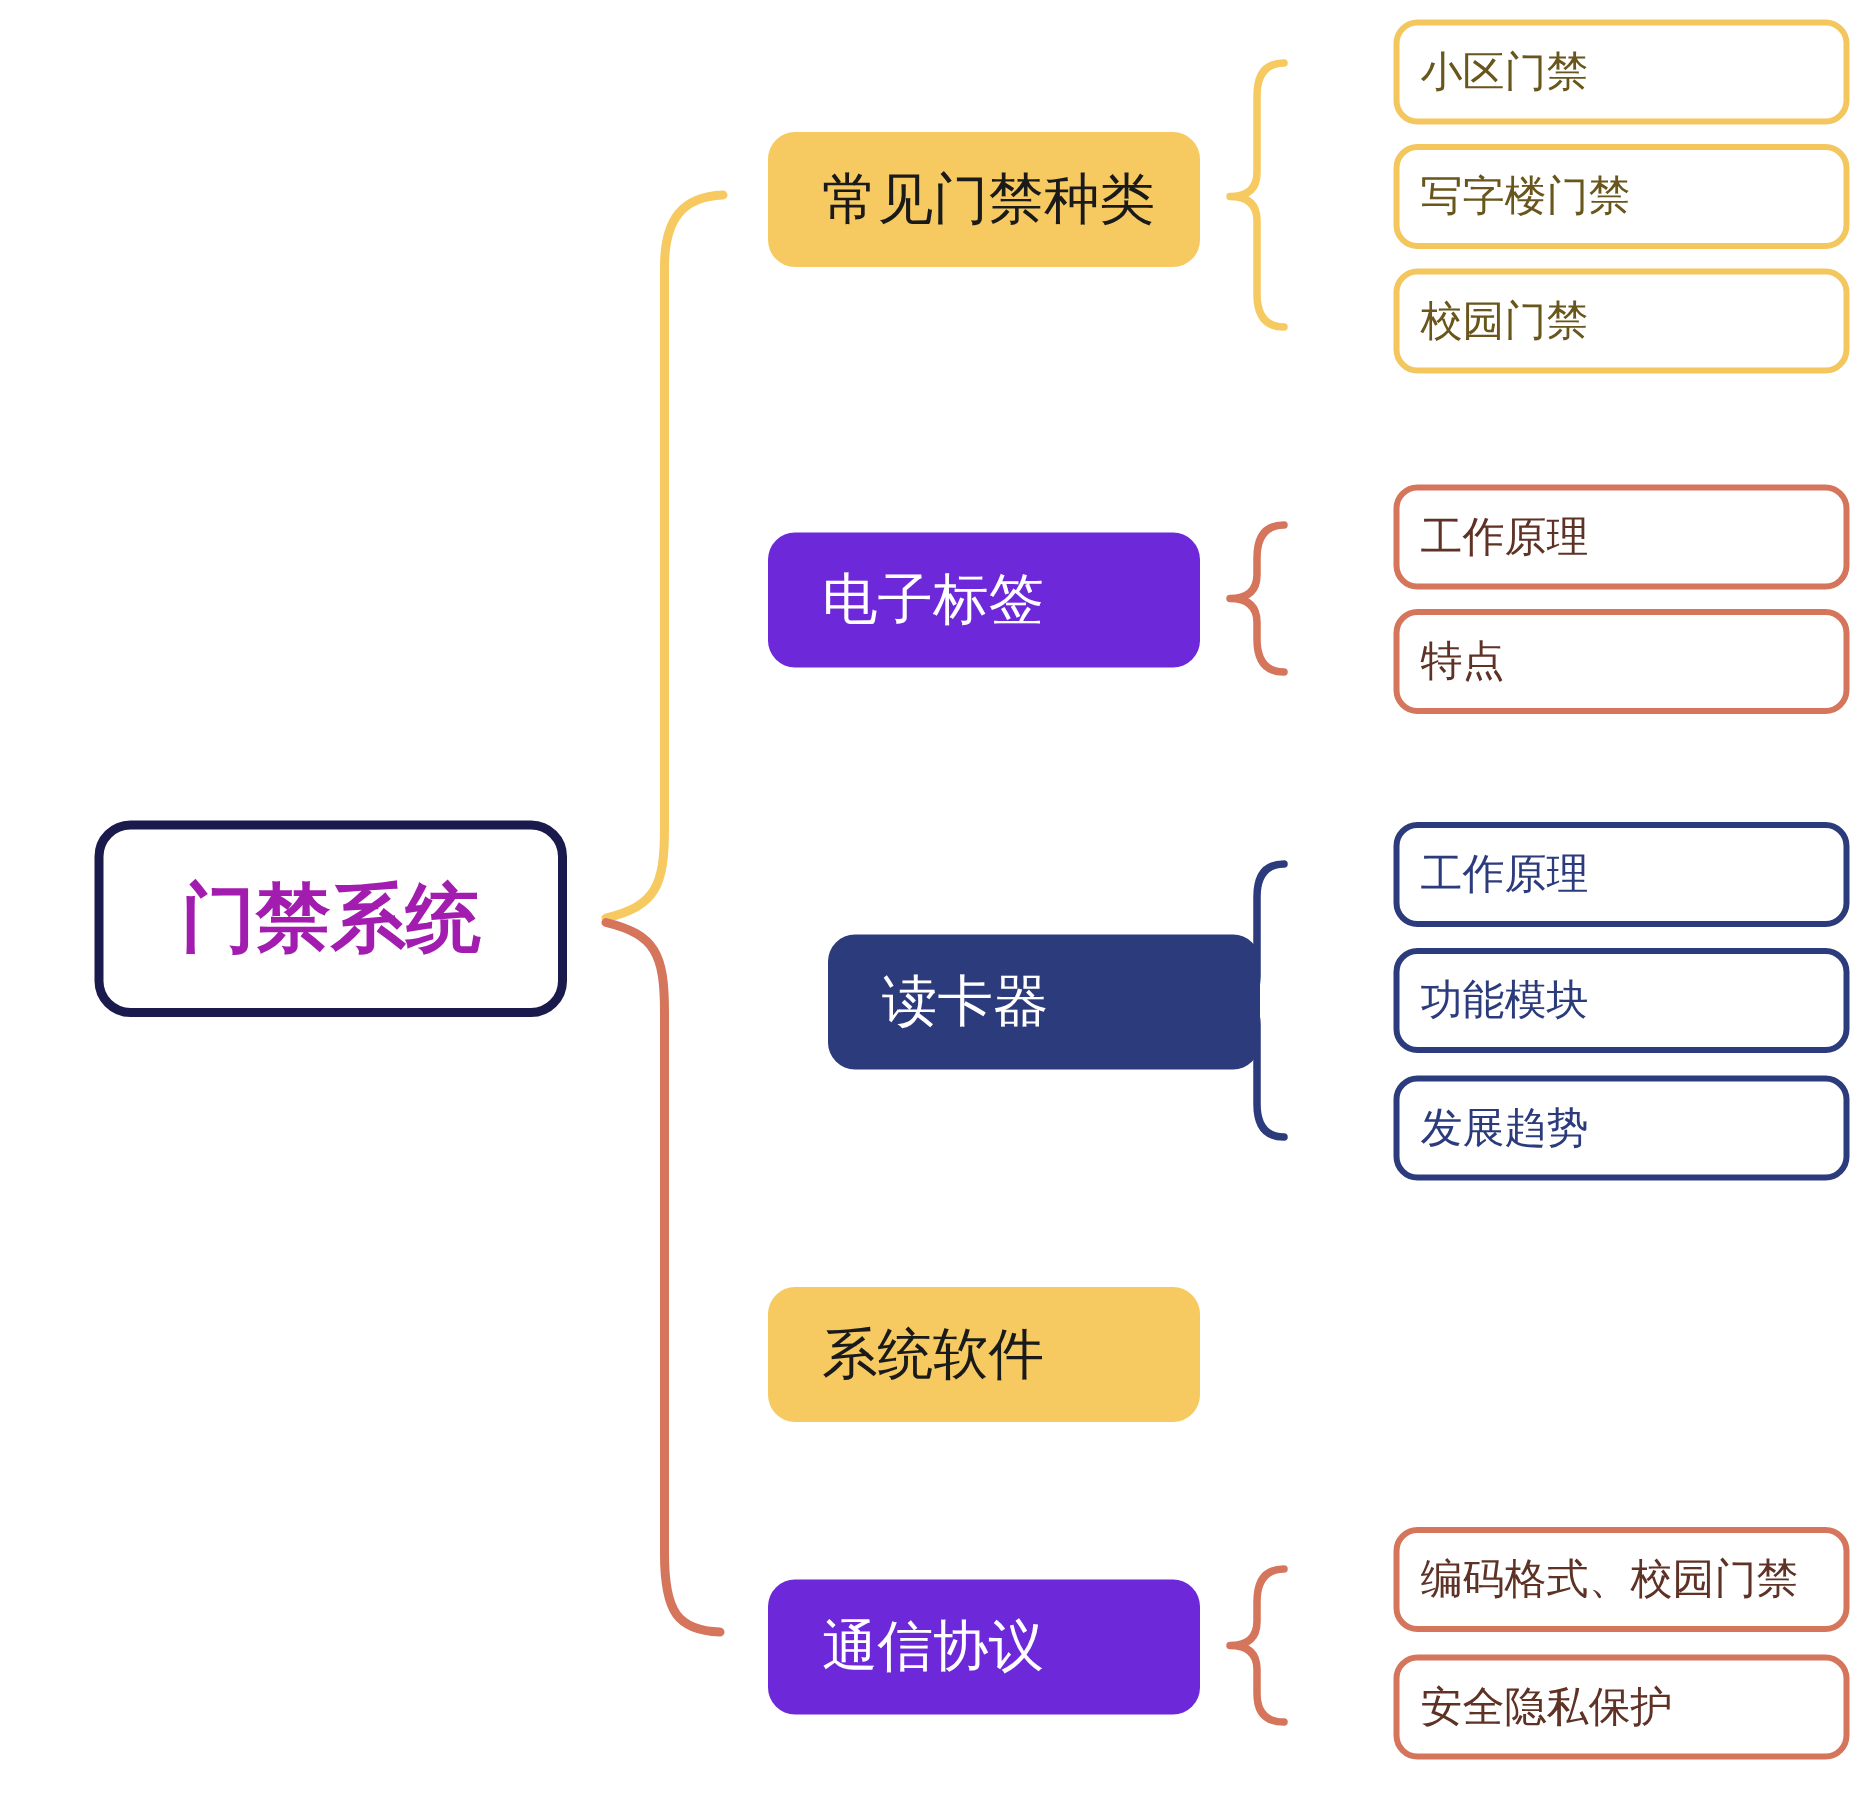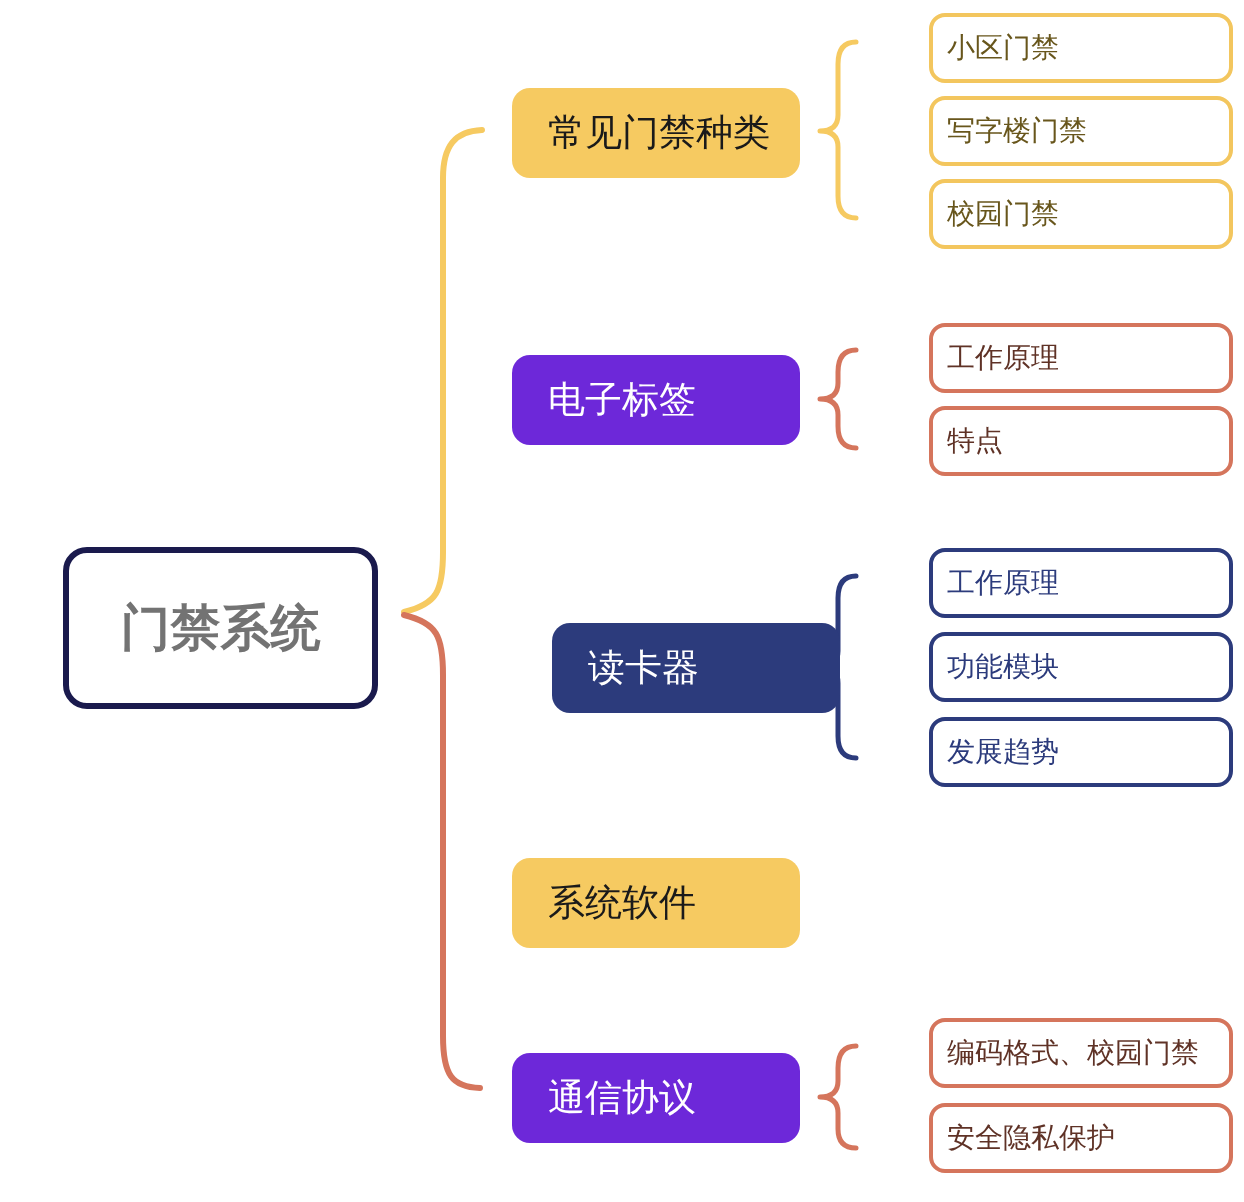--- a/index.html
+++ b/index.html
@@ -35,28 +35,28 @@
     position: absolute;
     box-sizing: border-box;
     display: flex;
     align-items: center;
     white-space: nowrap;
   }
 
   
   .root {
     left: 63px; top: 547px;
-    width: 315px; height: 162px;
+    width: 315px; height: 131px;
     background: #ffffff;
     border: 6px solid #1A1A4D;
     border-radius: 24px;
     justify-content: center;
     font-size: 50px;
     font-weight: bold;
-    color: #737373;
+    color: #a21caf;
   }
 
   
   .branch {
     left: 512px;
     width: 288px; height: 90px;
     border-radius: 18px;
     padding-left: 36px;
     font-size: 37px;
   }

